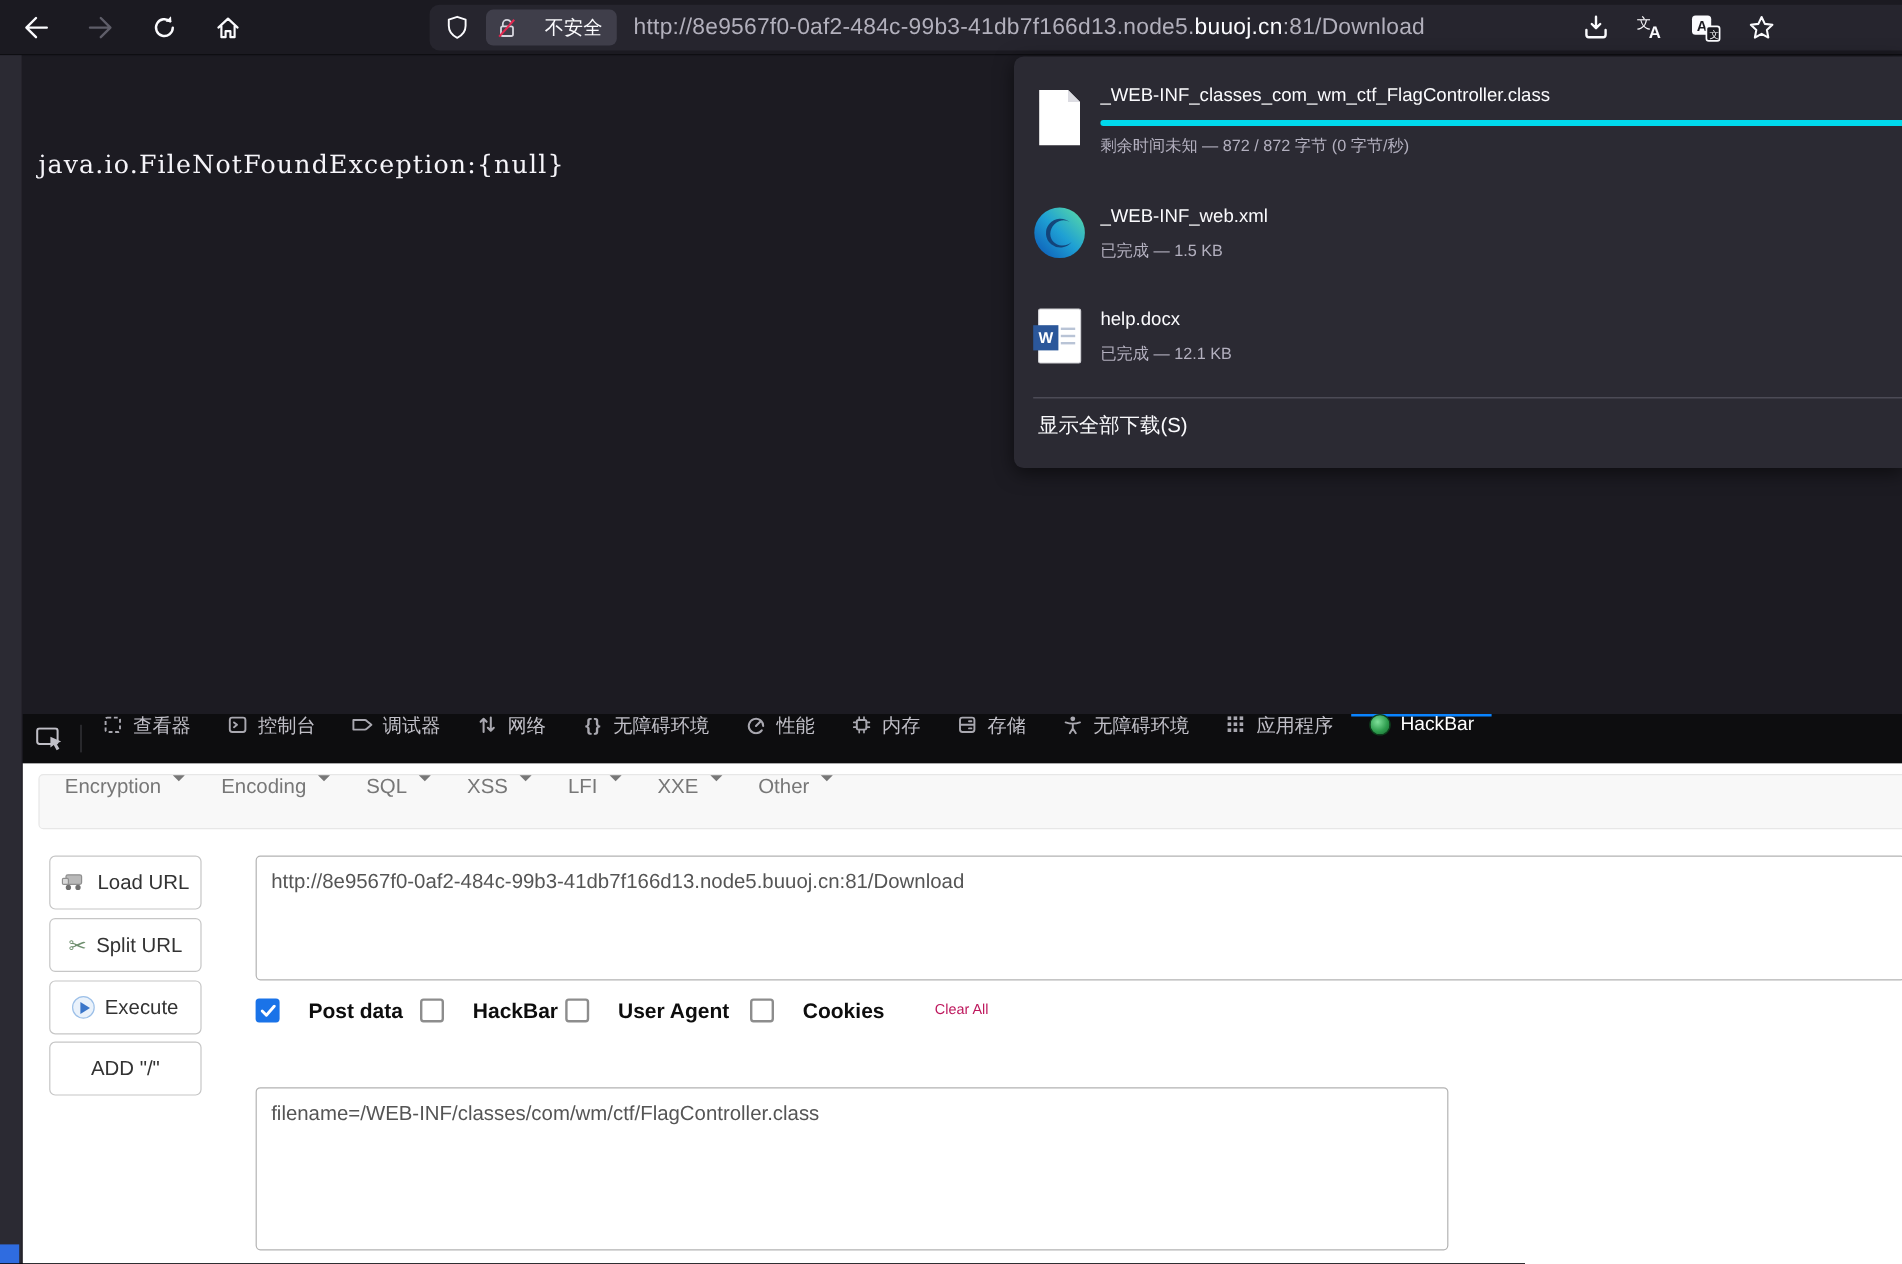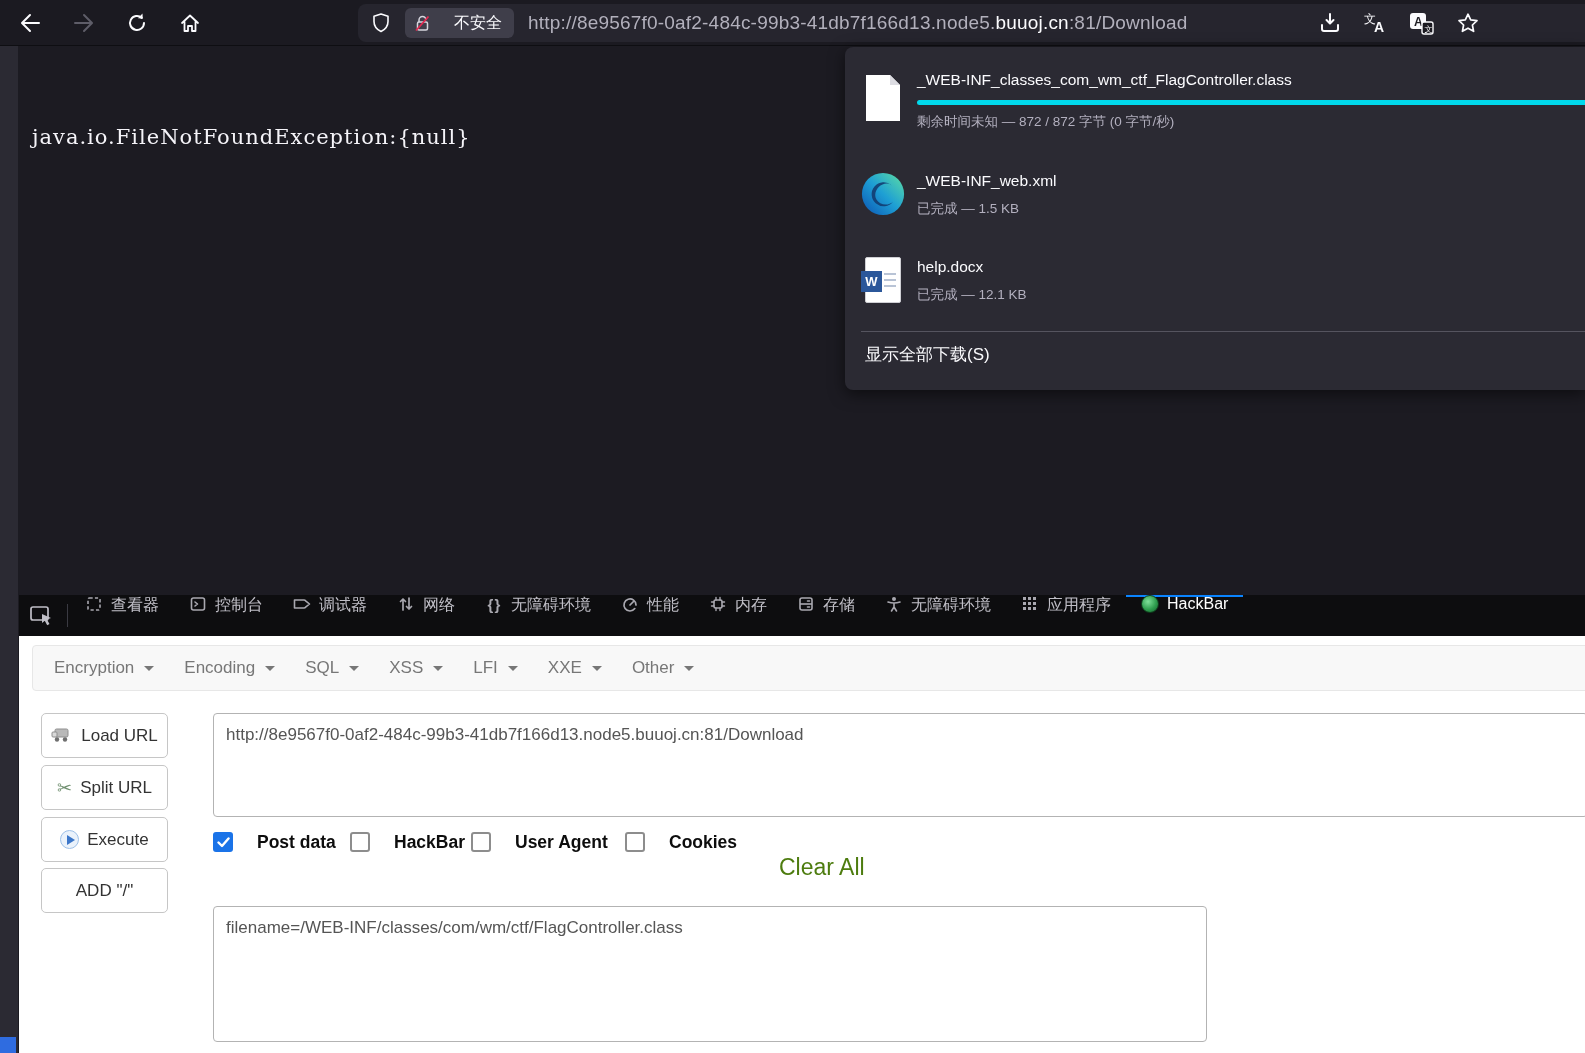--- a/index.html
+++ b/index.html
@@ -47,35 +47,35 @@
   .dt-pick { width:46px; display:flex; align-items:center; justify-content:center; }
   .dt-sep { width:1px; background:#3a3a42; margin:9px 2px; }
   .dt-tab { display:flex; gap:8px; padding:0 15px; color:#c0bfc7; font-size:16px; white-space:nowrap; position:relative; }
   .dt-tab .dt-ic { display:flex; align-items:center; justify-content:center; width:18px; height:18px; font-size:13px; color:#a9a8b0; }
   .dt-tab.active { color:#ffffff; box-shadow:inset 0 2px 0 0 var(--dt-accent); }
   .hb-logo { width:18px; height:18px; border-radius:50%; background:radial-gradient(circle at 38% 35%, #7fe09a 0%, #2f9e4f 55%, #14602c 100%); border:1px solid #0d3f1c; }
 
   
   .hackbar { position:absolute; left:19px; top:636px; width:1566px; height:417px; background:#ffffff; }
   .hb-nav { position:absolute; left:13px; top:9px; right:-2px; height:46px; background:#f8f8f8; border:1px solid #e7e7e7; border-radius:4px 0 0 4px; display:flex; align-items:center; padding-left:6px; }
-  .hb-menu { display:flex; align-items:center; gap:6px; padding:0 15px; height:100%; color:#777; font-size:17px; }
+  .hb-menu { display:flex; align-items:flex-start; gap:6px; padding:0 15px; height:100%; color:#777; font-size:17px; }
   .caret { width:0; height:0; border-left:5px solid transparent; border-right:5px solid transparent; border-top:5px solid #777; margin-left:4px; }
   .hb-btn { position:absolute; left:22px; width:127px; height:45px; background:#fff; border:1px solid #c6c6c6; border-radius:5px; display:flex; align-items:center; justify-content:center; gap:8px; font-size:17px; color:#333; }
   .exec-ic { width:19px; height:19px; border-radius:50%; background:#eaf2fb; border:1px solid #9dc0e8; display:flex; align-items:center; justify-content:center; }
   .exec-ic i { display:block; width:0; height:0; border-top:5px solid transparent; border-bottom:5px solid transparent; border-left:8px solid #3b76c9; margin-left:2px; }
   .hb-textarea { position:absolute; border:1px solid #b3b3b3; border-radius:4px; padding:9px 12px; font-family:"Liberation Sans","DejaVu Sans",sans-serif; font-size:17px; color:#555; resize:none; outline:none; line-height:1.4; background:#fff; }
   #url-area { left:194px; top:77px; right:-3px; height:104px; }
   #post-area { left:194px; top:270px; width:994px; height:136px; }
   .hb-checkrow { position:absolute; left:194px; top:196px; height:30px; width:100%; }
   .cb-group { position:absolute; top:0; display:flex; align-items:flex-start; gap:24px; }
   .cbox { width:20px; height:20px; border-radius:3px; }
   .cbox.on { background:#1a73e8; display:flex; align-items:center; justify-content:center; }
   .cbox.off { background:#fff; border:2px solid #8d8d8d; }
   .cb-label { font-size:17.5px; font-weight:600; color:#0d0d0d; white-space:nowrap; }
-  .clear-link { position:absolute; top:2px; left:566px; color:#4d7c0f; font-size:23px; font-weight:500;margin-top:20px; }
+  .clear-link { position:absolute; top:2px; left:566px; color:#be185d; font-size:12px; font-weight:500; }
 </style>
 </head>
 <body>
 
 <div id="screen">
 
   <div class="toolbar">
     <div class="navbtn" style="left:14px">
       <svg width="22" height="22" viewBox="0 0 22 22">
           <path d="M11 3 L3 11 L11 19 M3.5 11 H20" stroke="#fbfbfe" stroke-width="2" fill="none" stroke-linecap="round" stroke-linejoin="round"></path>

